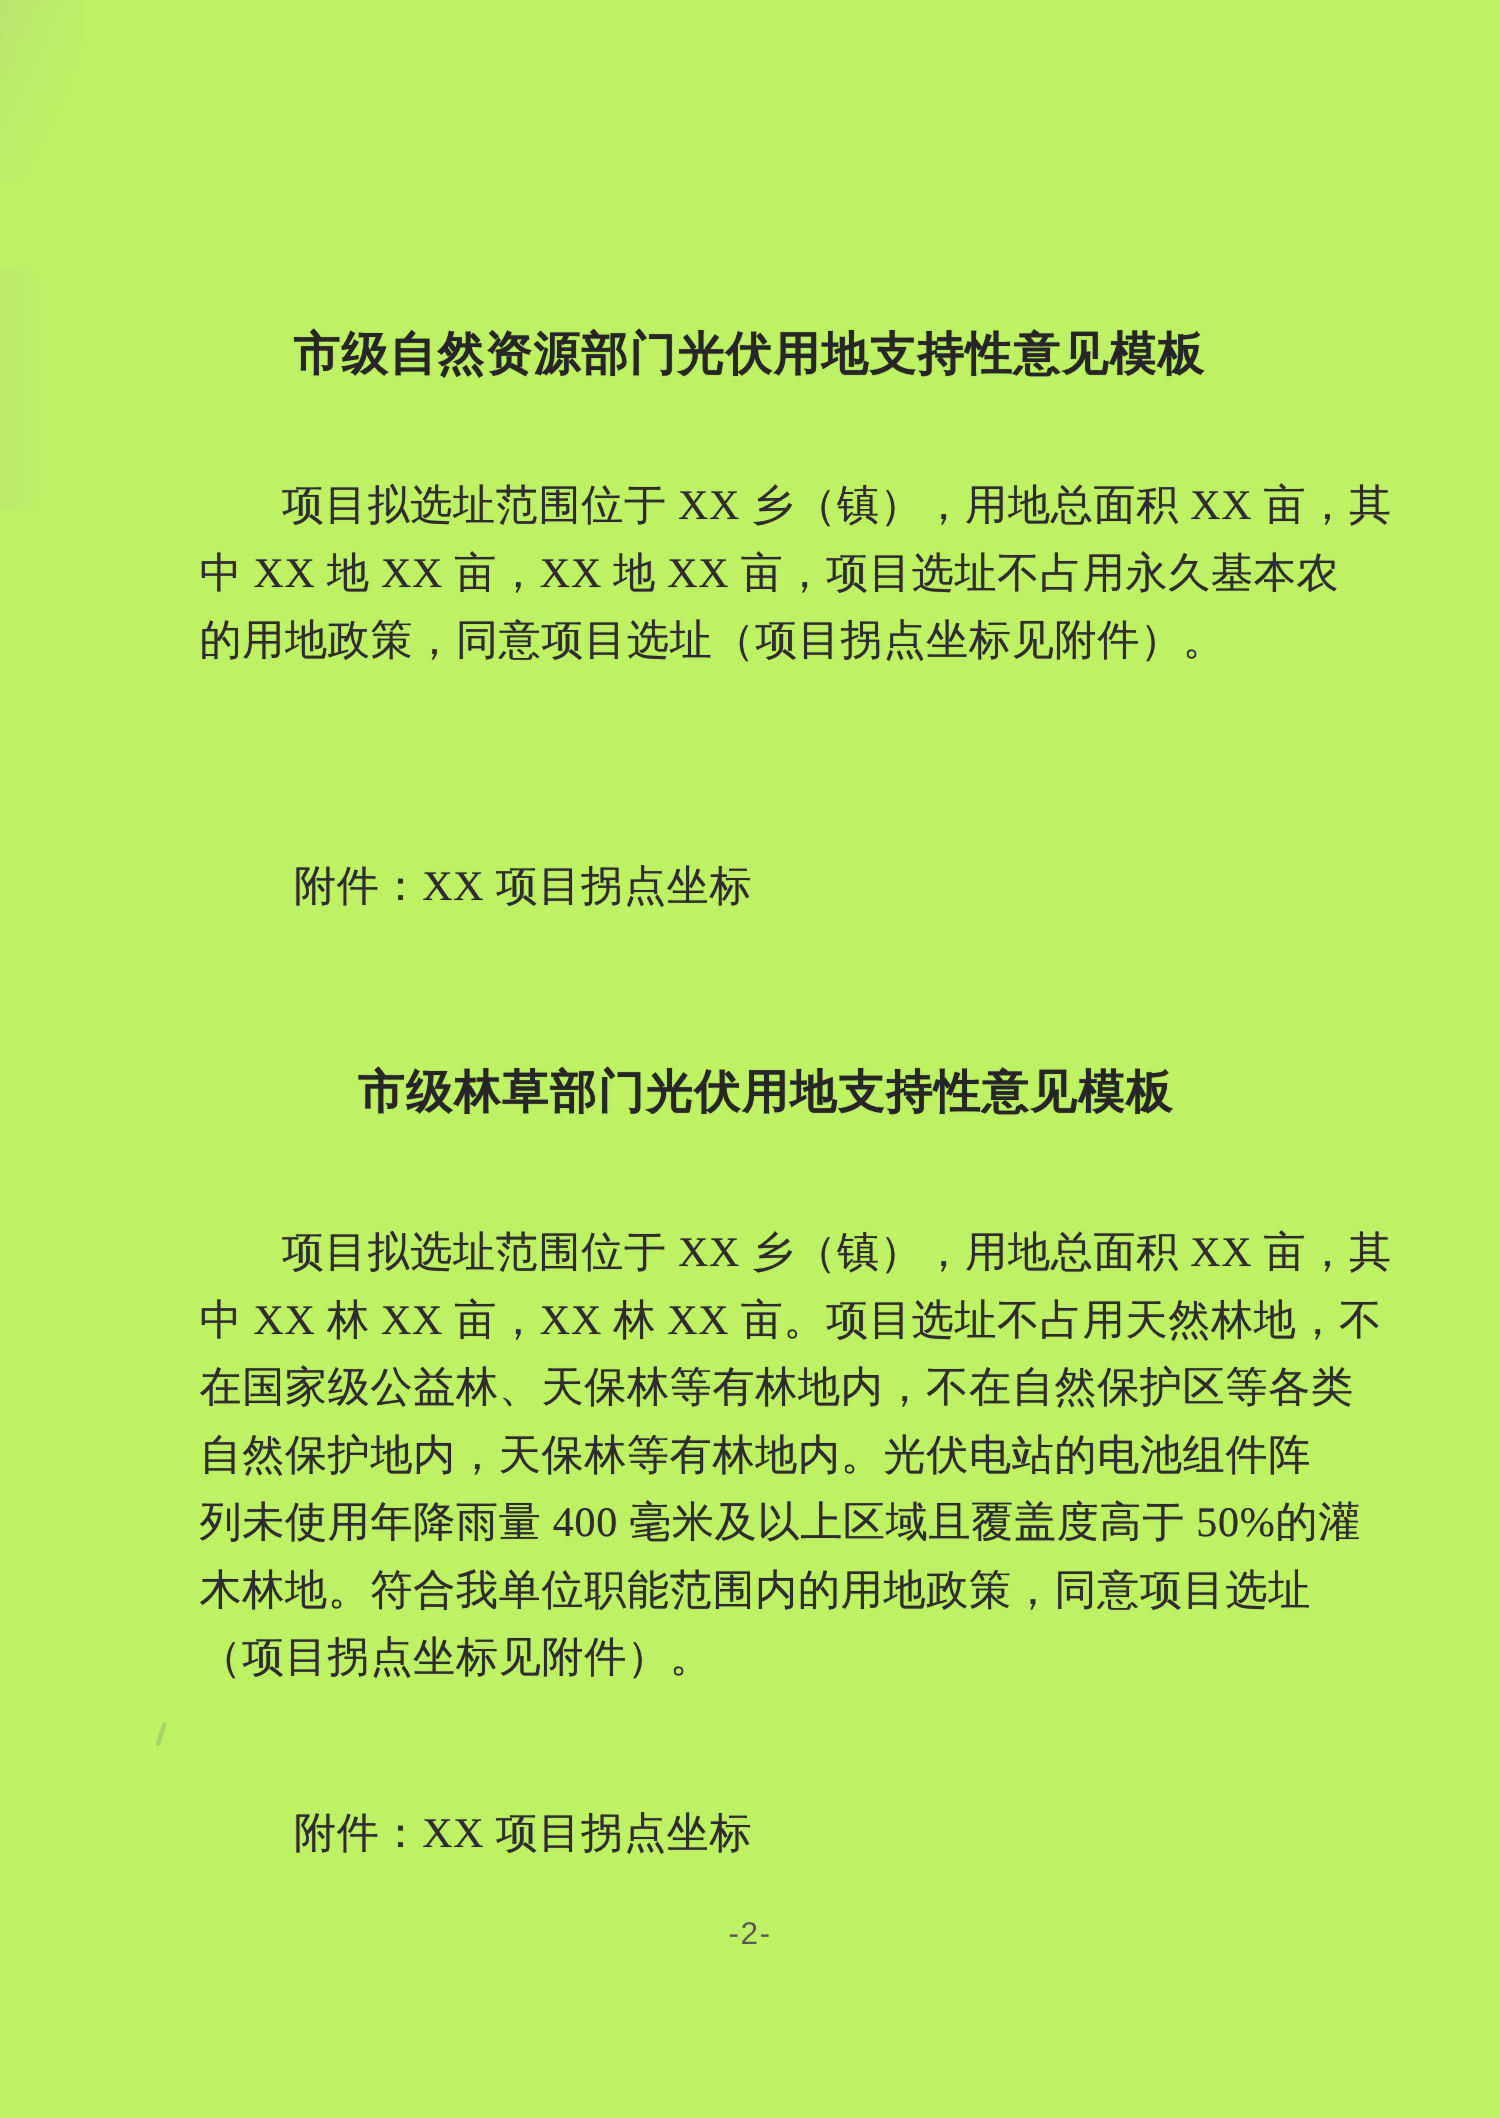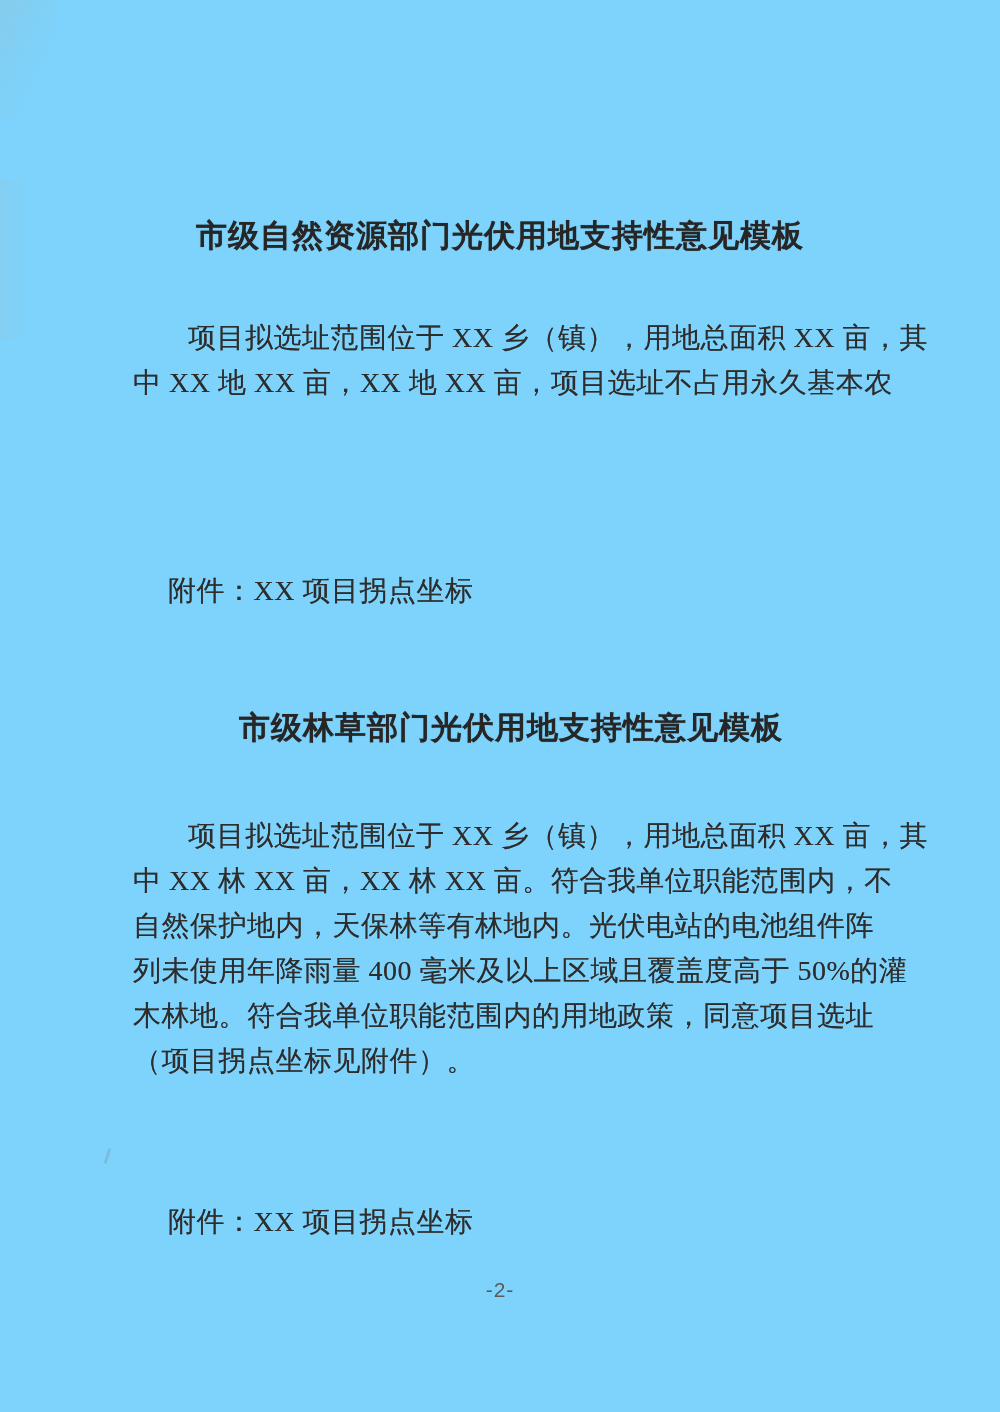--- a/index.html
+++ b/index.html
@@ -5,21 +5,21 @@
   html, body {
     margin: 0;
     padding: 0;
     background: #e9e9e9;
   }
   .page {
     position: relative;
     width: 1000px;
     height: 1412px;
     margin: 0 auto;
-    background: #7dd3fc;
+    background: #bef264;
     overflow: hidden;
     font-family: "Liberation Serif", "DejaVu Serif", serif;
     color: #2d2d2d;
   }
   
   .scan-vignette {
     position: absolute;
     inset: 0;
     background:
       radial-gradient(ellipse 140% 120% at 55% 45%, rgba(255,255,255,0) 70%, rgba(190,190,190,0.10) 100%);
@@ -75,21 +75,21 @@
     color: #2d2d2d;
     text-shadow: 0 0 0.6px rgba(70,70,70,0.7);
   }
   #para-1 { top: 315px; }
   #para-2 { top: 813px; }
   .para .line { white-space: nowrap; }
   .para .line.indent { padding-left: 55px; }
 
   .attachment {
     position: absolute;
-    left: 168px;
+    left: 196px;
     font-size: 28px;
     letter-spacing: 0.5px;
     color: #2d2d2d;
     text-shadow: 0 0 0.6px rgba(70,70,70,0.7);
     white-space: nowrap;
   }
   #attachment-1 { top: 572px; }
   #attachment-2 { top: 1203px; }
 
   .page-number {
@@ -111,29 +111,31 @@
   <div class="scan-vignette"></div>
   <div class="smudge-topleft"></div>
   <div class="smudge-left"></div>
   <div class="smudge-tick"></div>
 
   <h1 class="doc-title" id="title-1">市级自然资源部门光伏用地支持性意见模板</h1>
 
   <div class="para" id="para-1">
     <div class="line indent">项目拟选址范围位于 XX 乡（镇），用地总面积 XX 亩，其</div>
     <div class="line">中 XX 地 XX 亩，XX 地 XX 亩，项目选址不占用永久基本农</div>
+    <div class="line">的用地政策，同意项目选址（项目拐点坐标见附件）。</div>
   </div>
 
   <div class="attachment" id="attachment-1">附件：XX 项目拐点坐标</div>
 
   <h1 class="doc-title" id="title-2">市级林草部门光伏用地支持性意见模板</h1>
 
   <div class="para" id="para-2">
     <div class="line indent">项目拟选址范围位于 XX 乡（镇），用地总面积 XX 亩，其</div>
-    <div class="line">中 XX 林 XX 亩，XX 林 XX 亩。符合我单位职能范围内，不</div>
+    <div class="line">中 XX 林 XX 亩，XX 林 XX 亩。项目选址不占用天然林地，不</div>
+    <div class="line">在国家级公益林、天保林等有林地内，不在自然保护区等各类</div>
     <div class="line">自然保护地内，天保林等有林地内。光伏电站的电池组件阵</div>
     <div class="line">列未使用年降雨量 400 毫米及以上区域且覆盖度高于 50%的灌</div>
     <div class="line">木林地。符合我单位职能范围内的用地政策，同意项目选址</div>
     <div class="line">（项目拐点坐标见附件）。</div>
   </div>
 
   <div class="attachment" id="attachment-2">附件：XX 项目拐点坐标</div>
 
   <div class="page-number">-2-</div>
 

